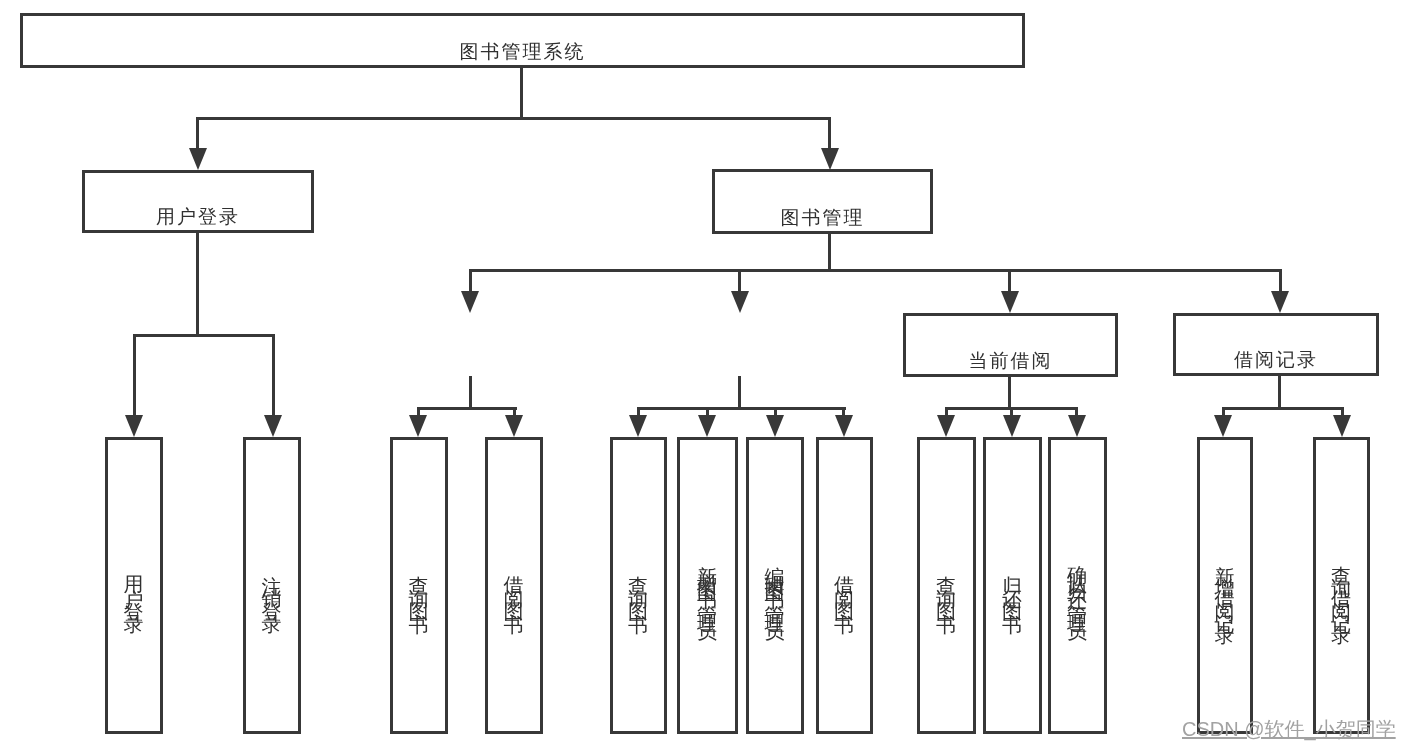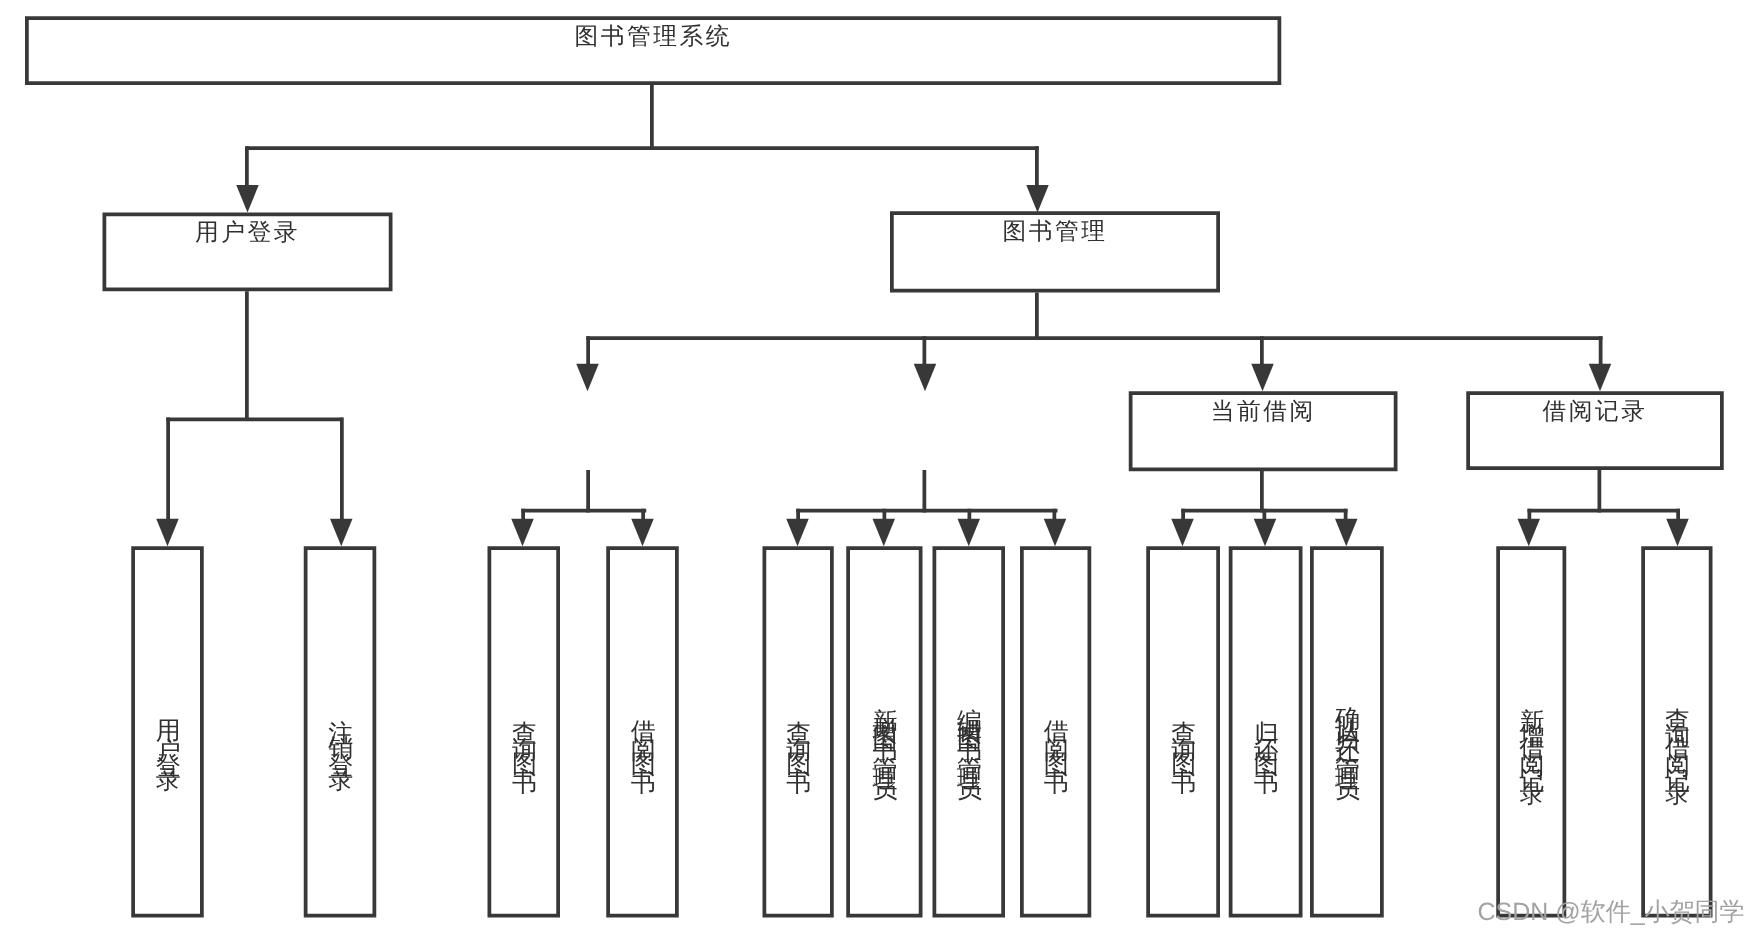--- a/index.html
+++ b/index.html
@@ -9,21 +9,21 @@
     background:var(--bg,#fff);
     font-family:"Liberation Sans","DejaVu Sans",sans-serif;
     color:var(--text,#303030);
     overflow:hidden;
   }
   .hbox{
     position:absolute;
     border:3px solid var(--line,#383838);
     box-sizing:border-box;
     background:#fff;
-    display:flex;align-items:flex-start;justify-content:center;
+    display:flex;align-items:flex-end;justify-content:center;
   }
   .hlabel{
     font-size:19px;
     letter-spacing:2px;
     white-space:nowrap;
   }
   .vbox{
     position:absolute;
     border:3px solid var(--line,#383838);
     box-sizing:border-box;
@@ -47,35 +47,36 @@
     border-right:9px solid transparent;
     border-top:22px solid var(--line,#383838);
   }
   .watermark{
     position:absolute;
     left:1182px;top:716px;
     font-size:20px;
     color:var(--wm,#a2a2a2);
     white-space:nowrap;
     z-index:10;
+    text-decoration:underline;
   }
 </style>
 </head>
 <body>
 
 <div class="canvas">
 
   <div class="hbox" style="left:20px;top:13px;width:1005px;height:55px">
     <span class="hlabel">图书管理系统</span>
   </div>
 
   <div class="hbox" style="left:82px;top:170px;width:232px;height:63px">
     <span class="hlabel">用户登录</span>
   </div>
-  <div class="hbox" style="left:712px;top:169px;width:264px;height:65px">
+  <div class="hbox" style="left:712px;top:169px;width:221px;height:65px">
     <span class="hlabel">图书管理</span>
   </div>
 
   <div class="hbox" style="left:903px;top:313px;width:215px;height:64px">
     <span class="hlabel">当前借阅</span>
   </div>
   <div class="hbox" style="left:1173px;top:313px;width:206px;height:63px">
     <span class="hlabel">借阅记录</span>
   </div>
 

